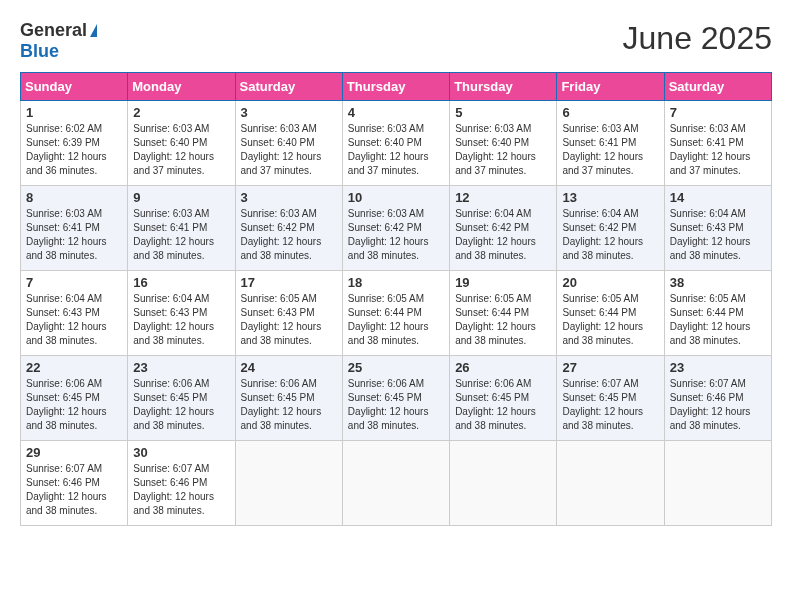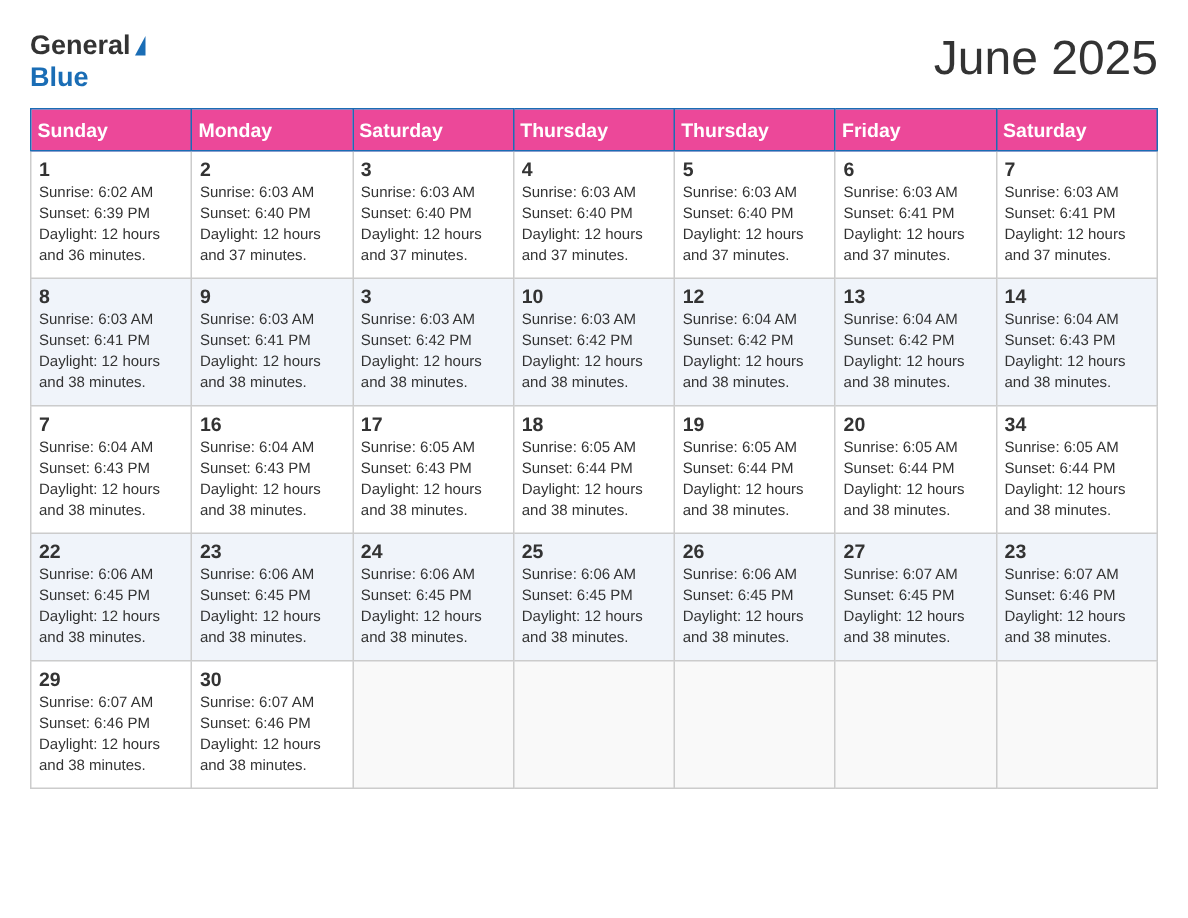--- a/index.html
+++ b/index.html
@@ -266,21 +266,21 @@
       </td>
         <td>
         <span class="day-number">20</span>
         <div class="day-info">
           Sunrise: 6:05 AM<br>
           Sunset: 6:44 PM<br>
           Daylight: 12 hours and 38 minutes.
         </div>
       </td>
         <td>
-        <span class="day-number">34</span>
+        <span class="day-number">38</span>
         <div class="day-info">
           Sunrise: 6:05 AM<br>
           Sunset: 6:44 PM<br>
           Daylight: 12 hours and 38 minutes.
         </div>
       </td>
       </tr>
       <tr>
         <td>
         <span class="day-number">22</span>

